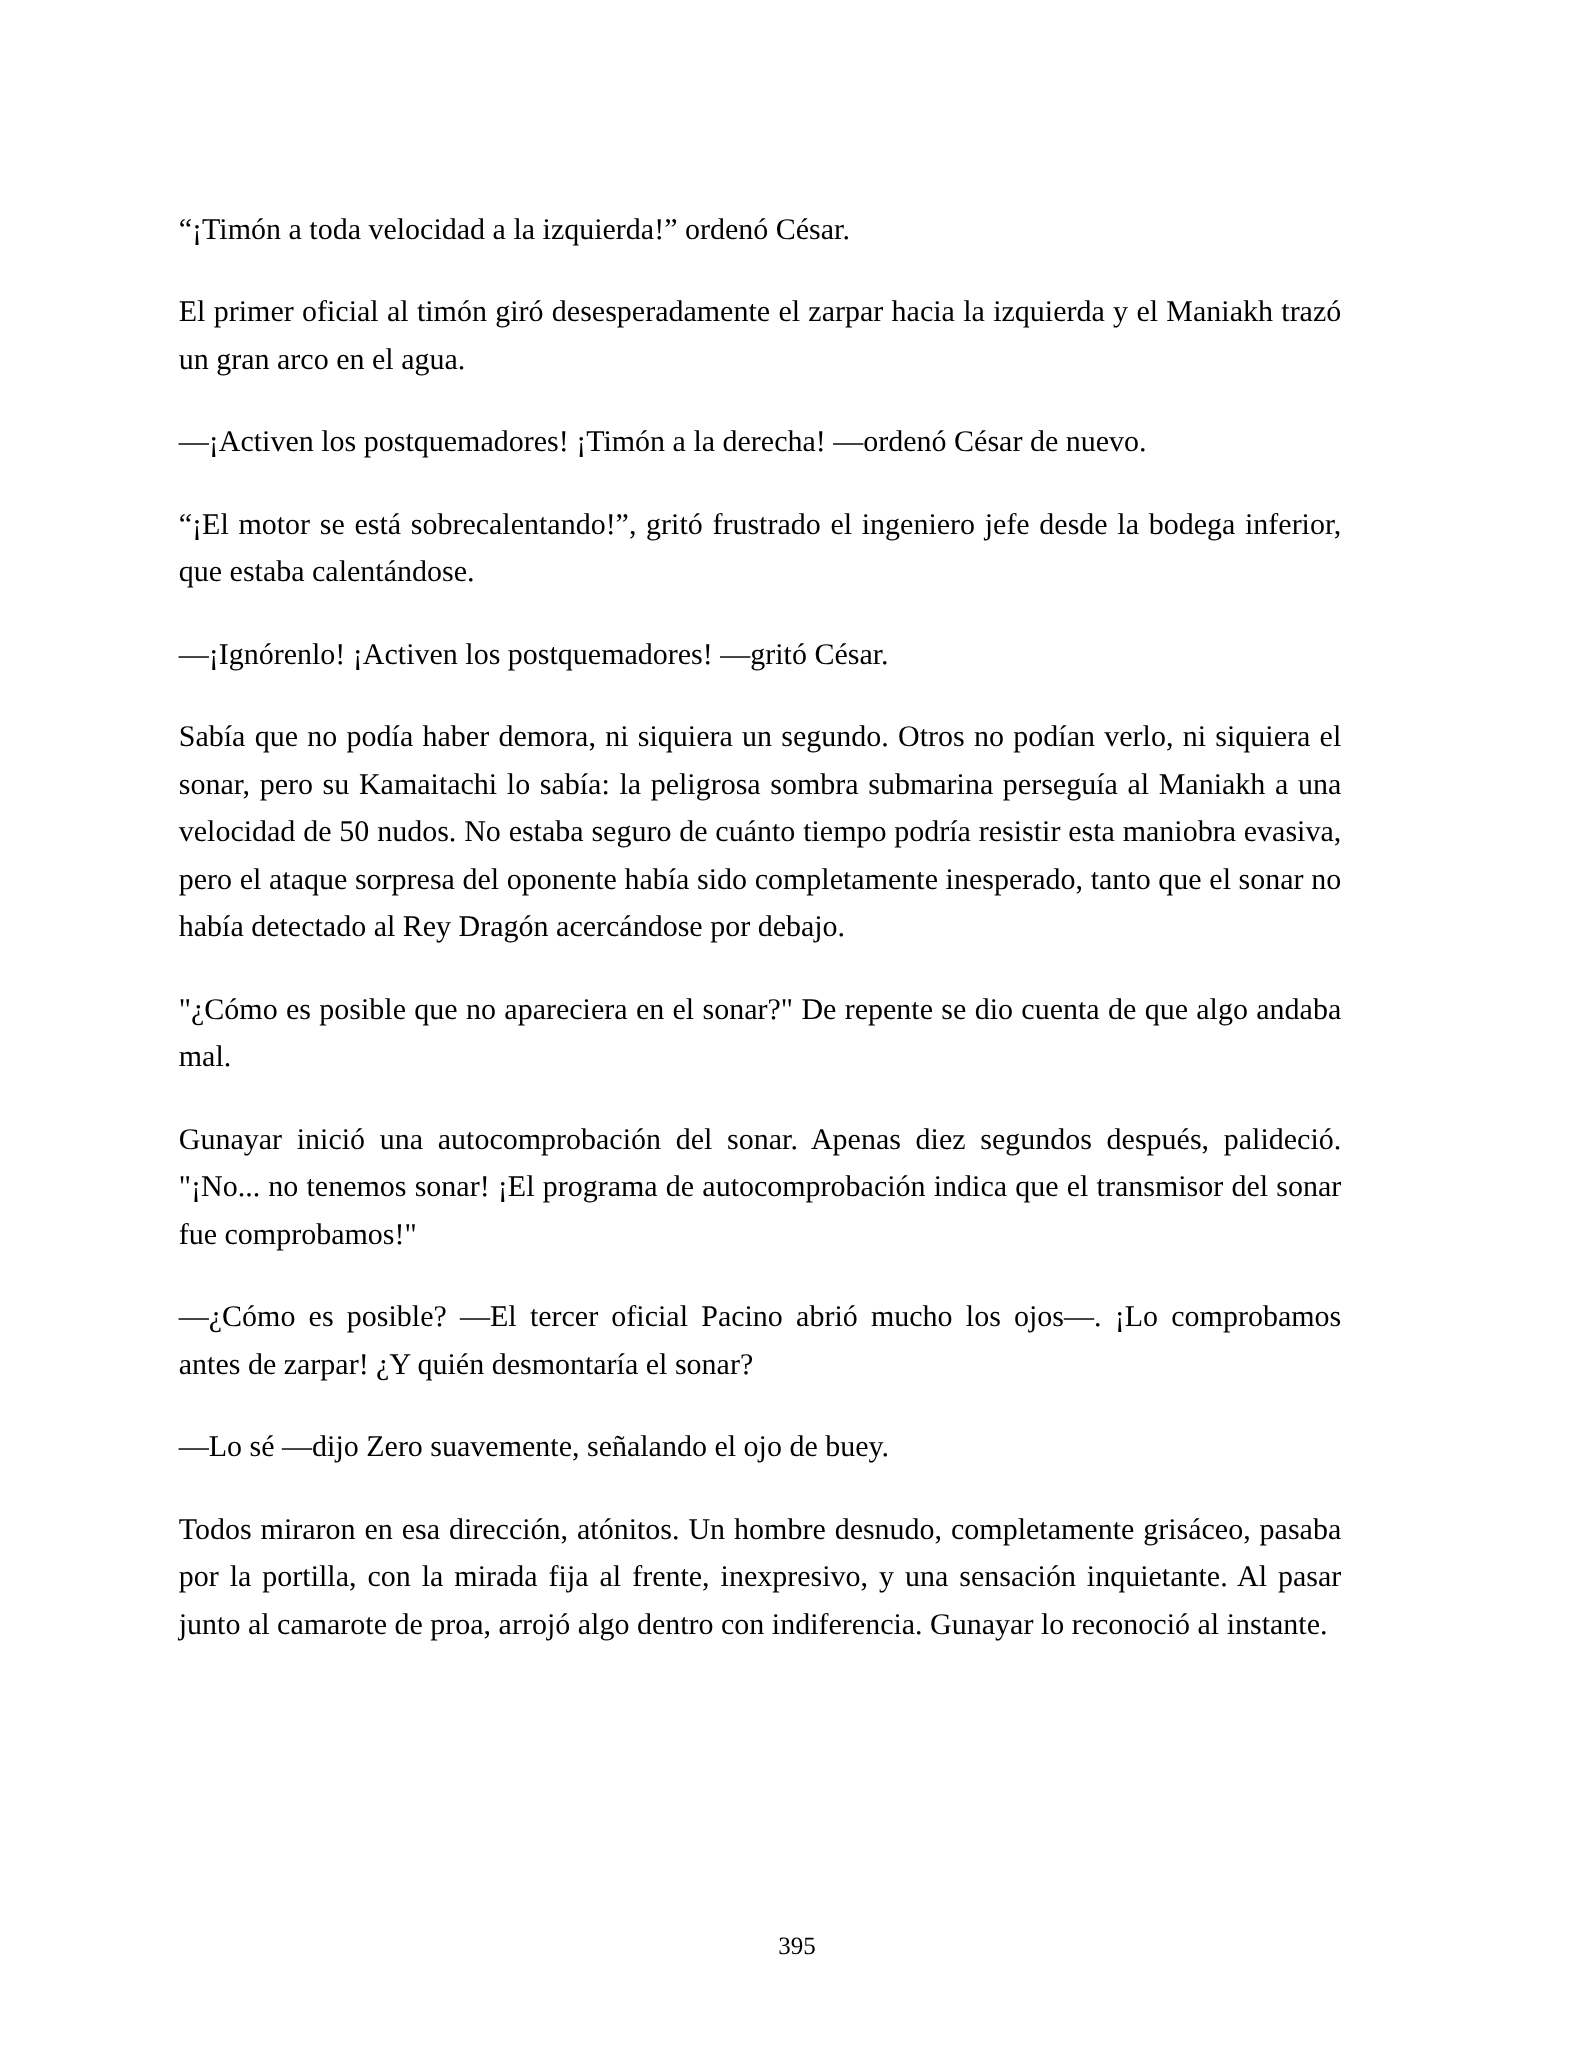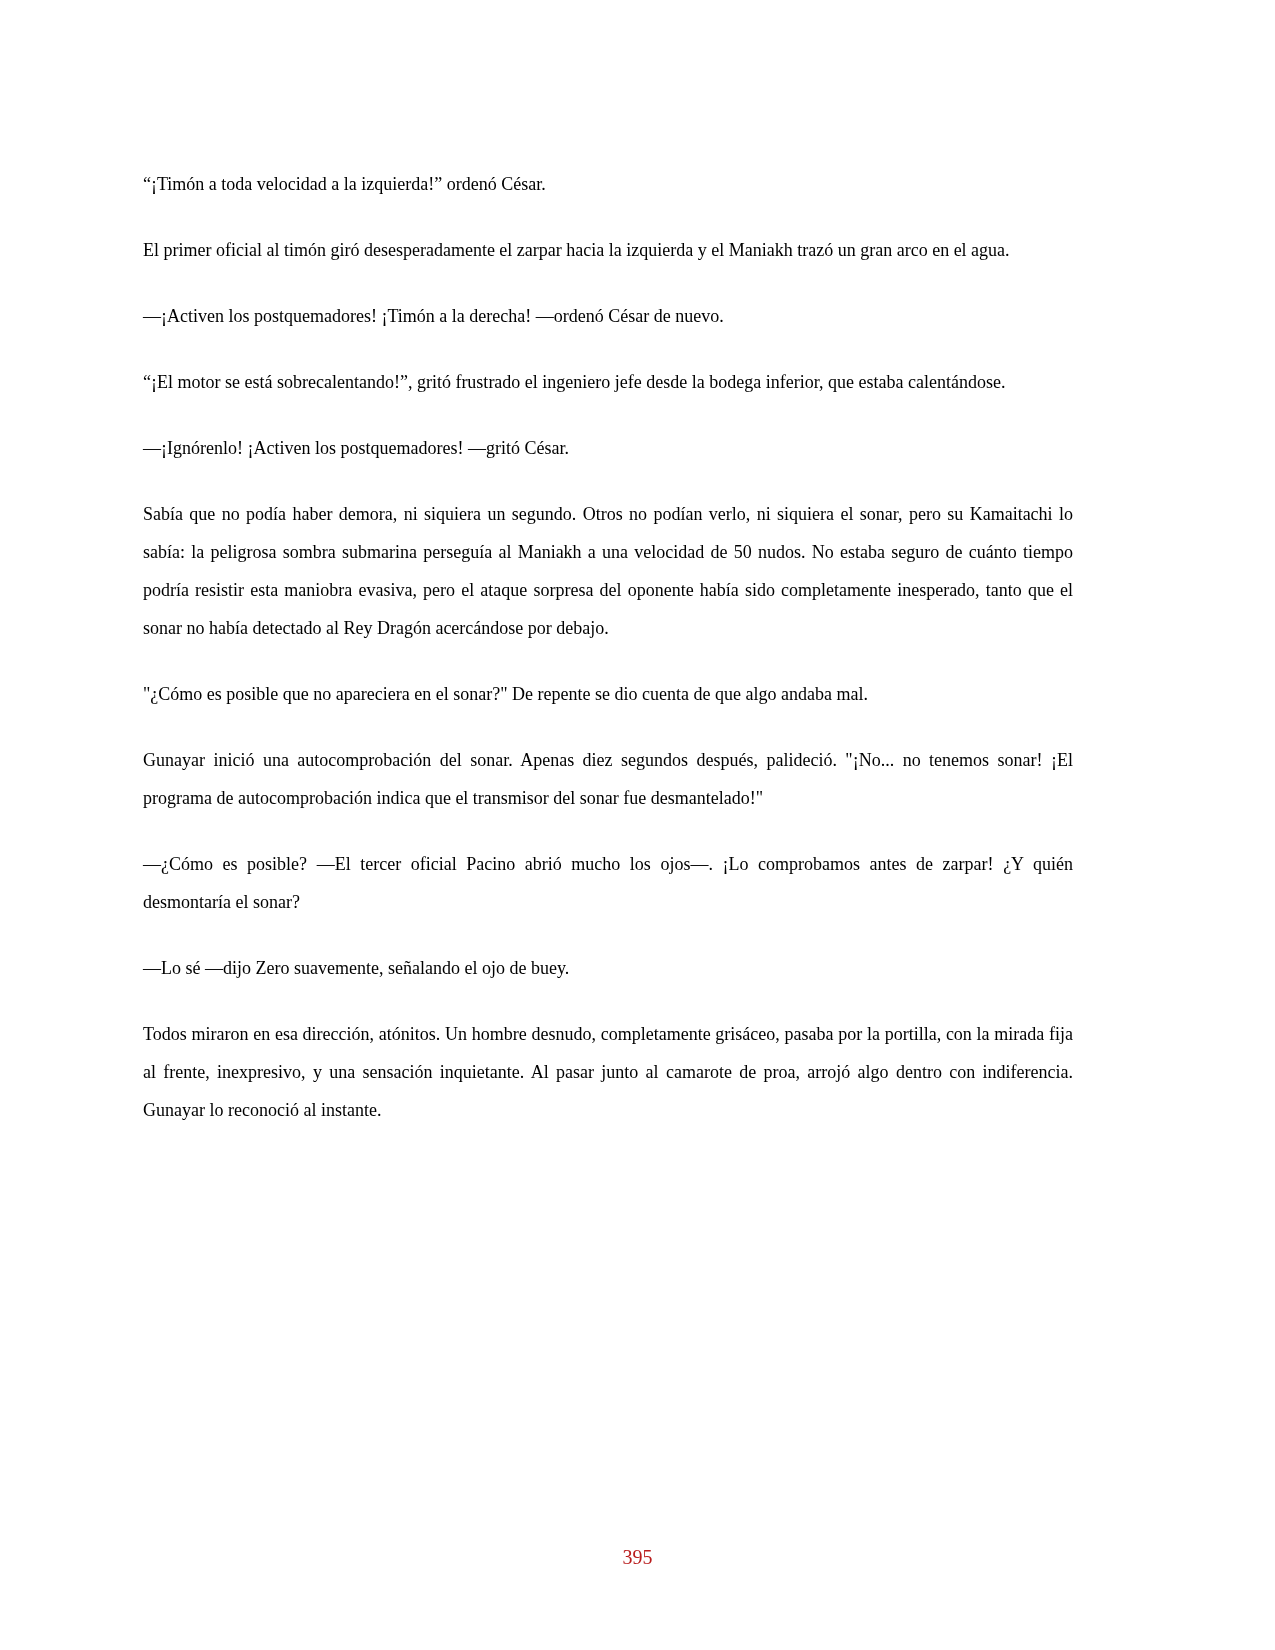--- a/index.html
+++ b/index.html
@@ -16,58 +16,58 @@
     overflow: hidden;
   }
   .text-block {
     position: absolute;
     left: 143px;
     top: 165px;
     width: 930px;
   }
   .para {
     font-family: "Liberation Serif", "DejaVu Serif", serif;
-    font-size: 18px;
+    font-size: 24px;
     line-height: 38px;
     color: #000000;
     text-align: justify;
     text-justify: inter-word;
     margin: 0 0 28px 0;
     hyphens: none;
     -webkit-hyphens: none;
   }
   .para:last-child {
     margin-bottom: 0;
   }
   .page-number {
     position: absolute;
     left: 0;
     right: 0;
     top: 1545px;
     text-align: center;
     font-family: "Liberation Serif", "DejaVu Serif", serif;
     font-size: 20px;
     line-height: 24px;
-    color: #b91c1c;
+    color: #000000;
   }
 </style>
 </head>
 <body>
 
 <div class="page">
 
   <div class="text-block">
     <p class="para">“¡Timón a toda velocidad a la izquierda!” ordenó César.</p>
     <p class="para">El primer oficial al timón giró desesperadamente el zarpar hacia la izquierda y el Maniakh trazó un gran arco en el agua.</p>
     <p class="para">—¡Activen los postquemadores! ¡Timón a la derecha! —ordenó César de nuevo.</p>
     <p class="para">“¡El motor se está sobrecalentando!”, gritó frustrado el ingeniero jefe desde la bodega inferior, que estaba calentándose.</p>
     <p class="para">—¡Ignórenlo! ¡Activen los postquemadores! —gritó César.</p>
     <p class="para">Sabía que no podía haber demora, ni siquiera un segundo. Otros no podían verlo, ni siquiera el sonar, pero su Kamaitachi lo sabía: la peligrosa sombra submarina perseguía al Maniakh a una velocidad de 50 nudos. No estaba seguro de cuánto tiempo podría resistir esta maniobra evasiva, pero el ataque sorpresa del oponente había sido completamente inesperado, tanto que el sonar no había detectado al Rey Dragón acercándose por debajo.</p>
     <p class="para">"¿Cómo es posible que no apareciera en el sonar?" De repente se dio cuenta de que algo andaba mal.</p>
-    <p class="para">Gunayar inició una autocomprobación del sonar. Apenas diez segundos después, palideció. "¡No... no tenemos sonar! ¡El programa de autocomprobación indica que el transmisor del sonar fue desmantelado!"</p>
+    <p class="para">Gunayar inició una autocomprobación del sonar. Apenas diez segundos después, palideció. "¡No... no tenemos sonar! ¡El programa de autocomprobación indica que el transmisor del sonar fue comprobamos!"</p>
     <p class="para">—¿Cómo es posible? —El tercer oficial Pacino abrió mucho los ojos—. ¡Lo comprobamos antes de zarpar! ¿Y quién desmontaría el sonar?</p>
     <p class="para">—Lo sé —dijo Zero suavemente, señalando el ojo de buey.</p>
     <p class="para">Todos miraron en esa dirección, atónitos. Un hombre desnudo, completamente grisáceo, pasaba por la portilla, con la mirada fija al frente, inexpresivo, y una sensación inquietante. Al pasar junto al camarote de proa, arrojó algo dentro con indiferencia. Gunayar lo reconoció al instante.</p>
   </div>
 
   <div class="page-number">395</div>
 
 </div>
 
 </body></html>

